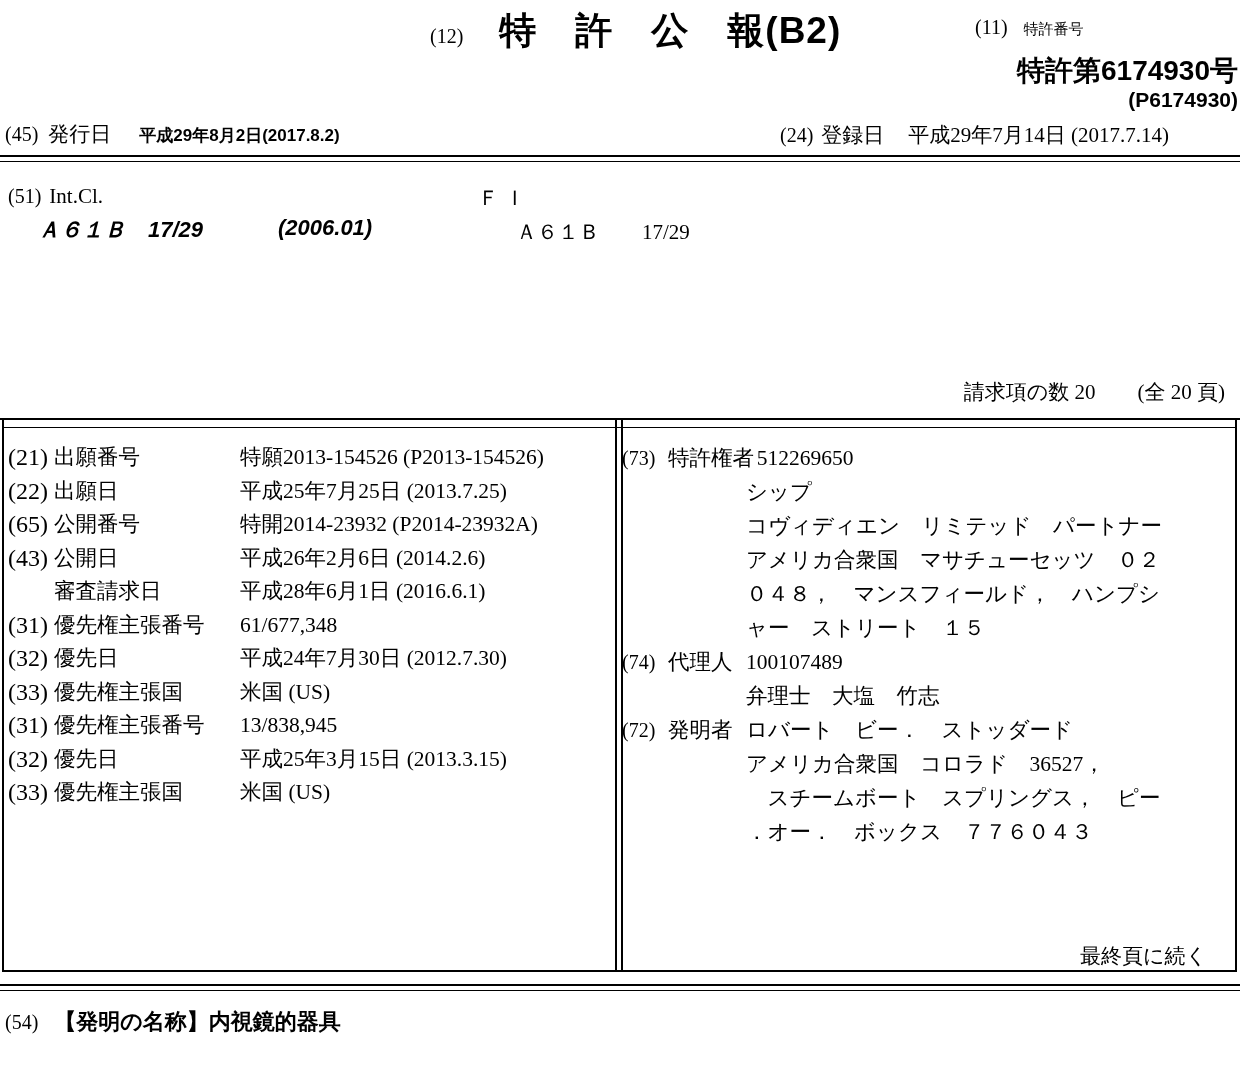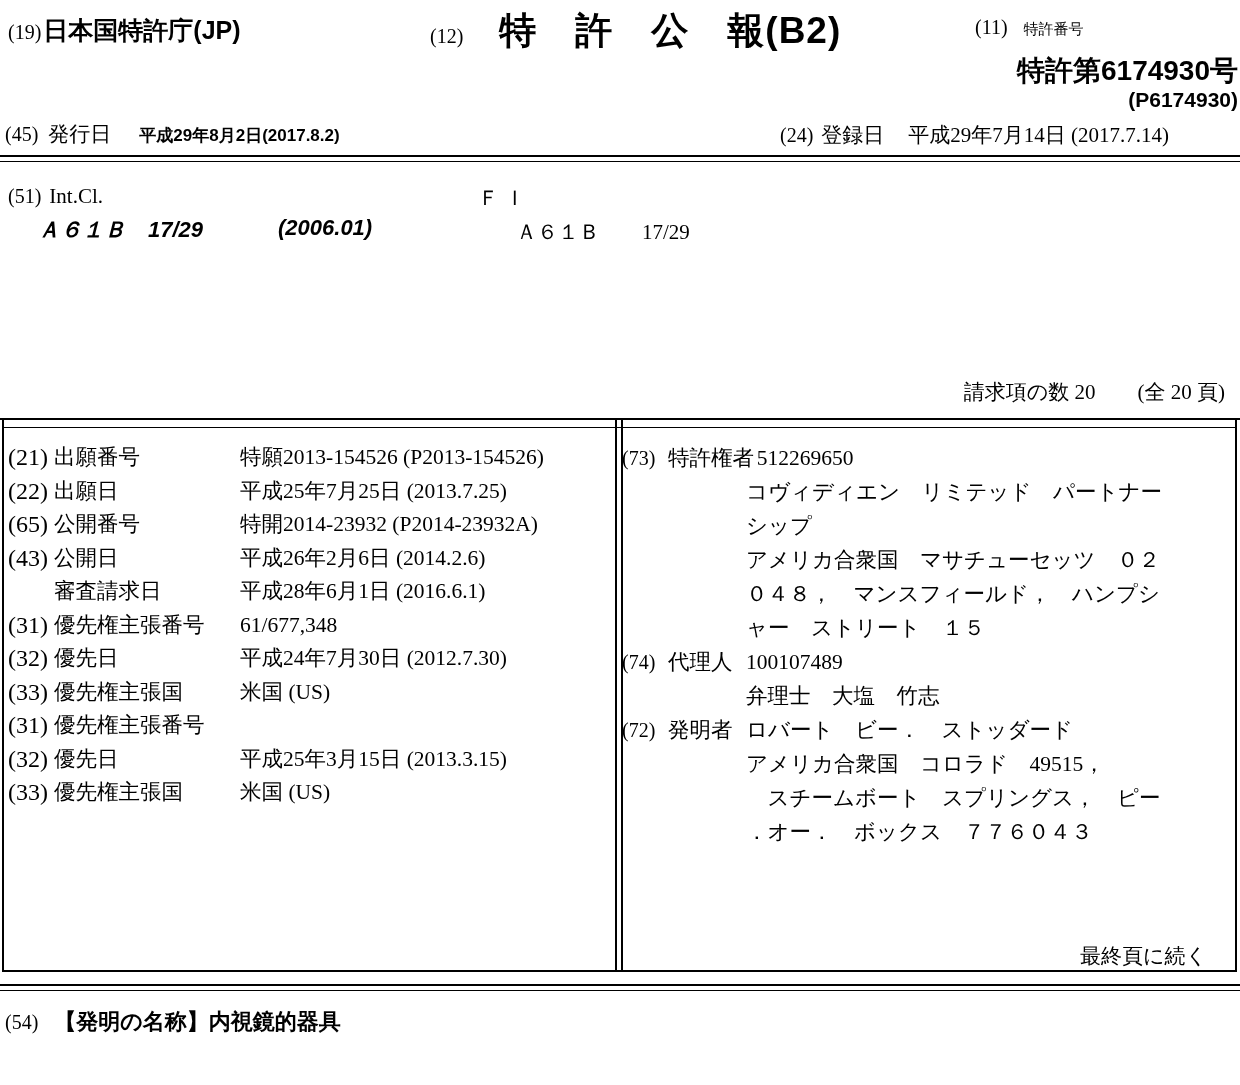--- a/index.html
+++ b/index.html
@@ -58,24 +58,20 @@
   
   .title-row{left:5px;top:1007px;display:flex;align-items:baseline;}
   .title-label{font-size:22px;font-weight:bold;margin-left:16px;}
   .title-value{font-size:22px;font-weight:bold;}
 </style>
 </head>
 <body>
 
 <div class="page">
 
-  <div class="abs office-group">
-    <span class="code serif">(19)</span>
-    <span class="office-name gothic">日本国特許庁(JP)</span>
-  </div>
 
   <div class="abs kind-group">
     <span class="code serif">(12)</span>
     <span class="gazette-title gothic">特　許　公　報(B2)</span>
   </div>
 
   <div class="abs number-group">
     <span class="code serif">(11)</span>
     <span class="number-label serif">特許番号</span>
   </div>
@@ -157,61 +153,62 @@
       <span class="lvalue">平成24年7月30日 (2012.7.30)</span>
     </div>
     <div class="lrow">
       <span class="lcode">(33)</span>
       <span class="llabel">優先権主張国</span>
       <span class="lvalue">米国 (US)</span>
     </div>
     <div class="lrow">
       <span class="lcode">(31)</span>
       <span class="llabel">優先権主張番号</span>
+      <span class="lvalue">13/838,945</span>
     </div>
     <div class="lrow">
       <span class="lcode">(32)</span>
       <span class="llabel">優先日</span>
       <span class="lvalue">平成25年3月15日 (2013.3.15)</span>
     </div>
     <div class="lrow">
       <span class="lcode">(33)</span>
       <span class="llabel">優先権主張国</span>
       <span class="lvalue">米国 (US)</span>
     </div>
   </div>
 
   <div class="abs rightcol">
     <div class="rblock">
       <div class="rline rfirst">
         <span class="rcode">(73)</span>
         <span class="rlabel">特許権者</span>
         <span class="rtext">  512269650</span>
       </div>
+      <div class="rline rcont">シップ</div>
       <div class="rline rcont">コヴィディエン　リミテッド　パートナー</div>
-      <div class="rline rcont">シップ</div>
       <div class="rline rcont">アメリカ合衆国　マサチューセッツ　０２</div>
       <div class="rline rcont">０４８，　マンスフィールド，　ハンプシ</div>
       <div class="rline rcont">ャー　ストリート　１５</div>
     </div>
     <div class="rblock">
       <div class="rline rfirst">
         <span class="rcode">(74)</span>
         <span class="rlabel">代理人</span>
         <span class="rtext">100107489</span>
       </div>
       <div class="rline rcont">弁理士　大塩　竹志</div>
     </div>
     <div class="rblock">
       <div class="rline rfirst">
         <span class="rcode">(72)</span>
         <span class="rlabel">発明者</span>
         <span class="rtext">ロバート　ビー．　ストッダード</span>
       </div>
-      <div class="rline rcont">アメリカ合衆国　コロラド　49515，</div>
+      <div class="rline rcont">アメリカ合衆国　コロラド　36527，</div>
       <div class="rline rcont">　スチームボート　スプリングス，　ピー</div>
       <div class="rline rcont">．オー．　ボックス　７７６０４３</div>
     </div>
   </div>
 
   <div class="abs continuation serif">最終頁に続く</div>
 
   <div class="hline" style="left:0;top:984px;width:1240px;height:2px;"></div>
   <div class="hline" style="left:0;top:990px;width:1240px;height:1px;"></div>
 

